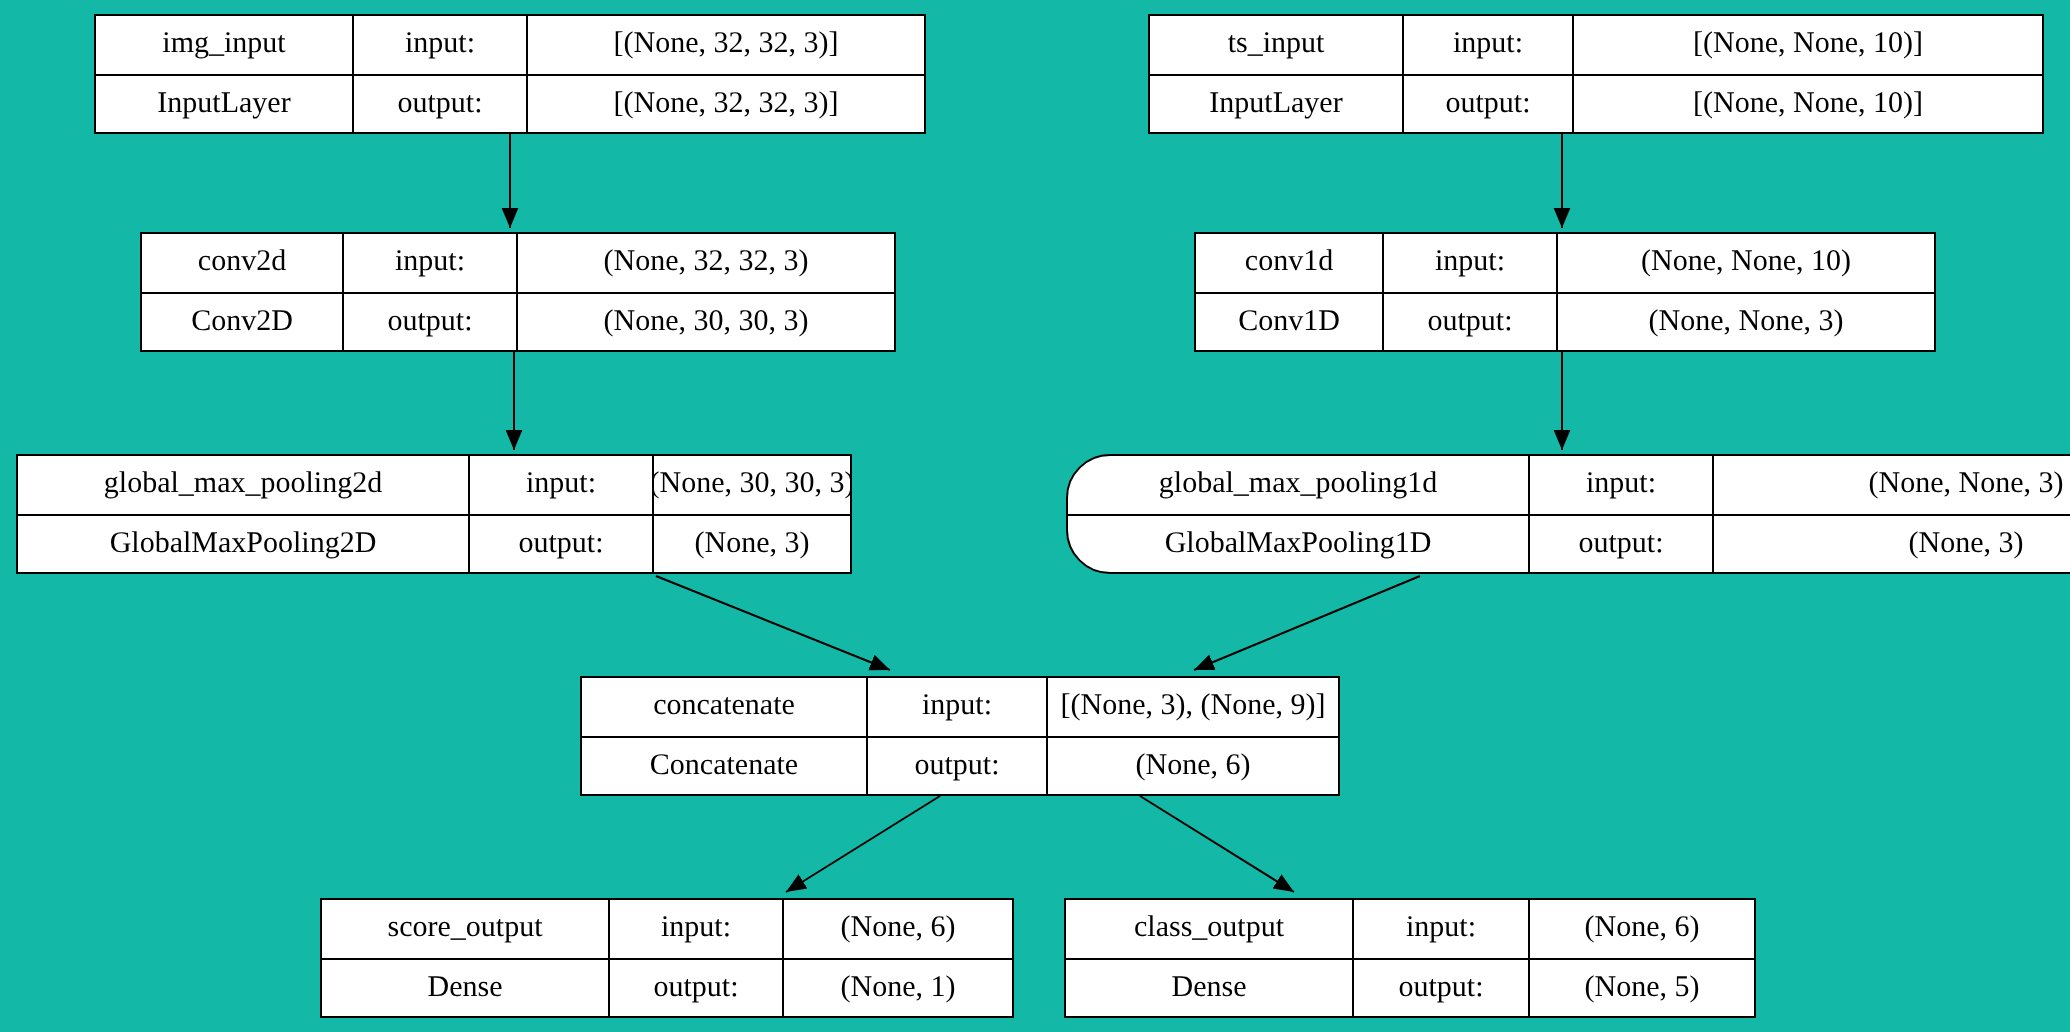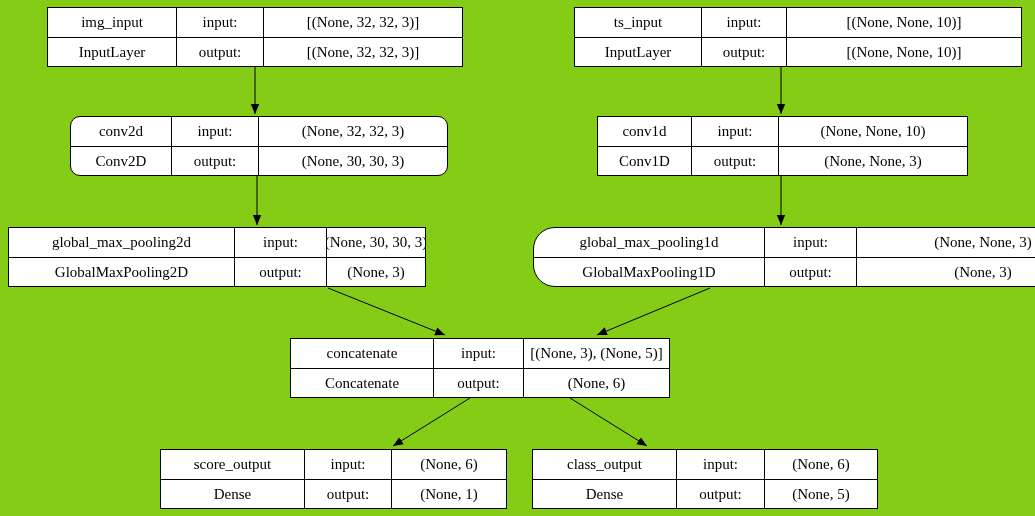--- a/index.html
+++ b/index.html
@@ -4,21 +4,21 @@
 <style>
   html, body {
     margin: 0;
     padding: 0;
     background: #ffffff;
   }
   #canvas {
     position: relative;
     width: 1035px;
     height: 516px;
-    background: #84cc16;
+    background: #14b8a6;
     font-family: "Liberation Serif", "DejaVu Serif", serif;
     font-size: 15px;
     color: #000000;
     overflow: hidden;
   }
   #edges-svg {
     position: absolute;
     left: 0;
     top: 0;
     width: 1035px;
@@ -78,21 +78,21 @@
 
   <div class="node" style="left:574px; top:7px; width:448px; grid-template-columns:126px 85px 1fr;">
     <div class="cell c1 r1">ts_input</div>
     <div class="cell c2 r1">input:</div>
     <div class="cell c3 r1">[(None, None, 10)]</div>
     <div class="cell c1 r2">InputLayer</div>
     <div class="cell c2 r2">output:</div>
     <div class="cell c3 r2">[(None, None, 10)]</div>
   </div>
 
-  <div class="node" style="left:70px; top:116px; width:378px; grid-template-columns:100px 87px 1fr;border-radius:10px;">
+  <div class="node" style="left:70px; top:116px; width:378px; grid-template-columns:100px 87px 1fr;">
     <div class="cell c1 r1">conv2d</div>
     <div class="cell c2 r1">input:</div>
     <div class="cell c3 r1">(None, 32, 32, 3)</div>
     <div class="cell c1 r2">Conv2D</div>
     <div class="cell c2 r2">output:</div>
     <div class="cell c3 r2">(None, 30, 30, 3)</div>
   </div>
 
   <div class="node" style="left:597px; top:116px; width:371px; grid-template-columns:93px 87px 1fr;">
     <div class="cell c1 r1">conv1d</div>
@@ -117,21 +117,21 @@
     <div class="cell c2 r1">input:</div>
     <div class="cell c3 r1">(None, None, 3)</div>
     <div class="cell c1 r2">GlobalMaxPooling1D</div>
     <div class="cell c2 r2">output:</div>
     <div class="cell c3 r2">(None, 3)</div>
   </div>
 
   <div class="node" style="left:290px; top:338px; width:380px; grid-template-columns:142px 90px 1fr;">
     <div class="cell c1 r1">concatenate</div>
     <div class="cell c2 r1">input:</div>
-    <div class="cell c3 r1">[(None, 3), (None, 5)]</div>
+    <div class="cell c3 r1">[(None, 3), (None, 9)]</div>
     <div class="cell c1 r2">Concatenate</div>
     <div class="cell c2 r2">output:</div>
     <div class="cell c3 r2">(None, 6)</div>
   </div>
 
   <div class="node" style="left:160px; top:449px; width:347px; grid-template-columns:143px 87px 1fr;">
     <div class="cell c1 r1">score_output</div>
     <div class="cell c2 r1">input:</div>
     <div class="cell c3 r1">(None, 6)</div>
     <div class="cell c1 r2">Dense</div>

